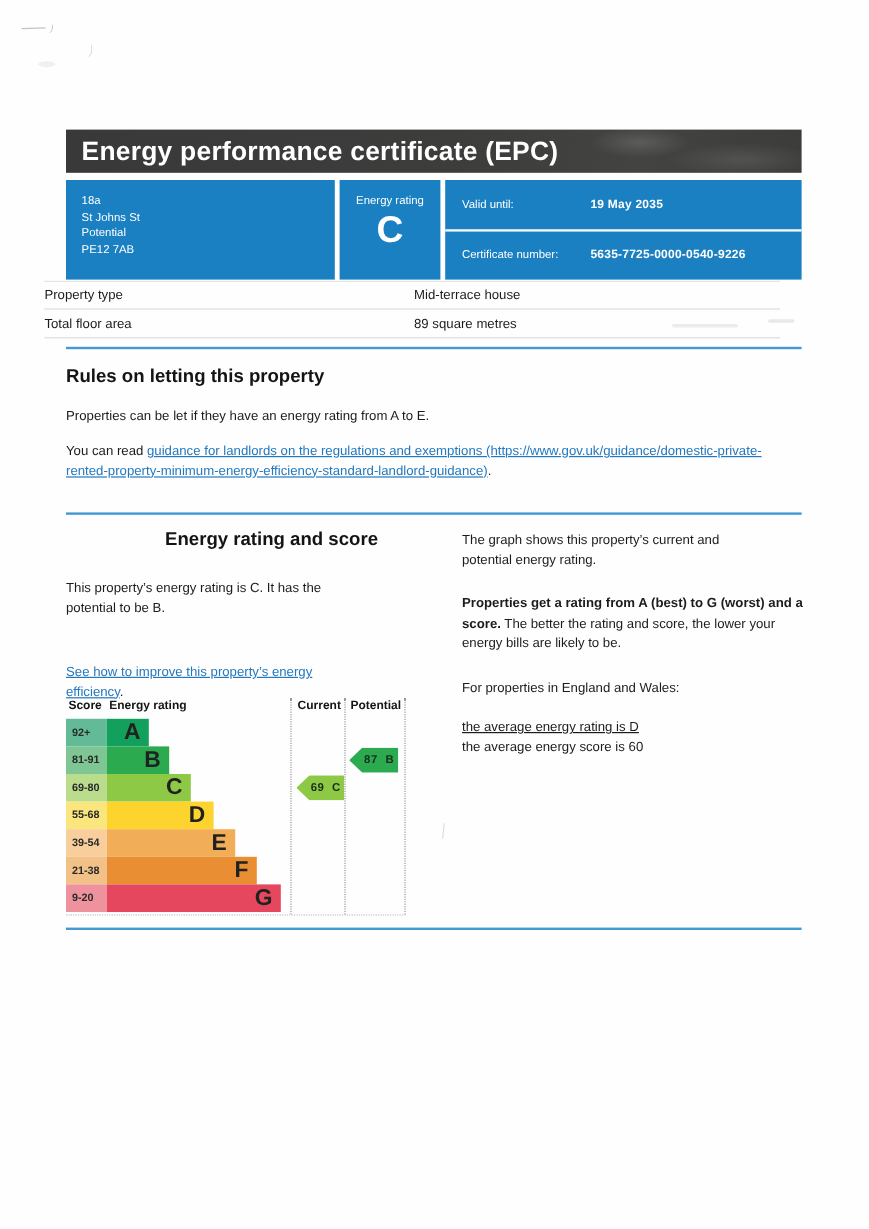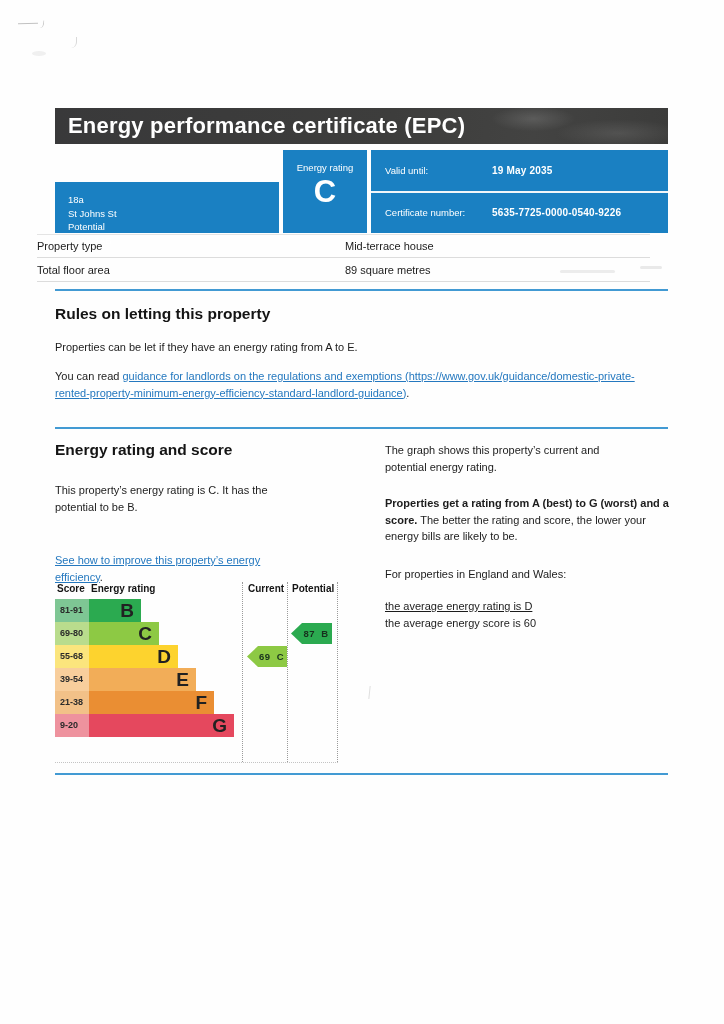--- a/index.html
+++ b/index.html
@@ -20,21 +20,21 @@
       radial-gradient(60px 18px at 78% 30%, rgba(255,255,255,0.13), rgba(255,255,255,0) 70%),
       radial-gradient(90px 20px at 92% 70%, rgba(255,255,255,0.10), rgba(255,255,255,0) 70%),
       linear-gradient(95deg, #39393a 0%, #3d3d3c 55%, #434342 78%, #3c3c3b 100%);
     color:#ffffff; font-size:22px; font-weight:bold;
     line-height:36px; padding-left:13px; letter-spacing:0.2px;
   }
 
   
   .summary-row { position:absolute; left:55px; top:150px; width:613px; height:83px; display:flex; gap:4px; }
   .blue-panel { background:var(--blue-panel); color:#ffffff; }
-  .address-panel { width:224px; padding:11px 0 0 13px; font-size:9.5px; line-height:13.5px;margin-top:32px; }
+  .address-panel { width:224px; padding:11px 0 0 13px; font-size:9.5px; line-height:13.5px; }
   .rating-panel { width:84px; text-align:center; padding-top:12px; }
   .rating-panel .rating-label { font-size:9.5px; }
   .rating-panel .rating-value { font-size:31px; font-weight:bold; line-height:38px; }
   .validity-panel { flex:1; display:flex; flex-direction:column; }
   .validity-row { flex:1; display:flex; align-items:center; padding-left:14px; font-size:9.5px; }
   .validity-row + .validity-row { border-top:2px solid #f2f6f9; }
   .validity-row .v-label { width:107px; }
   .validity-row .v-value { font-weight:bold; font-size:10px; letter-spacing:0.2px; }
 
   
@@ -49,21 +49,21 @@
   .h2 { position:absolute; left:55px; font-size:15.5px; font-weight:bold; color:#141414; }
   .body-text { font-size:11px; line-height:16.5px; color:#1c1c1c; }
   a.link, .link { color:var(--link-blue); text-decoration:underline; cursor:pointer; }
 
   .rules-para1 { position:absolute; left:55px; top:339px; width:610px; }
   .rules-para2 { position:absolute; left:55px; top:368px; width:612px; }
 
   
   .col-left  { position:absolute; left:55px;  top:441px; width:260px; }
   .col-right { position:absolute; left:385px; top:442px; width:292px; }
-  .col-left .h2i { font-size:15.5px; font-weight:bold; color:#141414; }
+  .col-left .h2i { font-size:15.5px; font-weight:bold; color:#141414;text-align:right; }
   .col-left .para { margin-top:23px; width:252px; }
   .col-left .improve { margin-top:37px; width:234px; }
   .col-right .p1 { width:252px; }
   .col-right .p2 { margin-top:20px; width:292px; }
   .col-right .p3 { margin-top:21px; }
   .col-right .avg { margin-top:16px;text-decoration:underline; }
 
   
   .chart { position:absolute; left:55px; top:582px; width:283px; height:181px; font-family:"Liberation Sans", sans-serif; }
   .chart .vline { position:absolute; top:0; height:180px; border-left:1px dotted #9a9a9a; }
@@ -159,20 +159,24 @@
     <span class="chart-head" style="left:2px;">Score</span>
     <span class="chart-head" style="left:36px;">Energy rating</span>
     <span class="chart-head" style="left:193px;">Current</span>
     <span class="chart-head" style="left:237px;">Potential</span>
     <div class="vline" style="left:187px;"></div>
     <div class="vline" style="left:232px;"></div>
     <div class="vline" style="left:282px;"></div>
     <div class="bottomline"></div>
     <div class="bands" id="bands">
         <div class="band-row">
+          <div class="score-cell" style="background: rgb(98, 187, 150);">92+</div>
+          <div class="band-bar" style="background: rgb(18, 160, 92); width: 35px;">A</div>
+        </div>
+        <div class="band-row">
           <div class="score-cell" style="background: rgb(126, 198, 148);">81-91</div>
           <div class="band-bar" style="background: rgb(43, 170, 80); width: 52px;">B</div>
         </div>
         <div class="band-row">
           <div class="score-cell" style="background: rgb(185, 220, 141);">69-80</div>
           <div class="band-bar" style="background: rgb(141, 201, 68); width: 70px;">C</div>
         </div>
         <div class="band-row">
           <div class="score-cell" style="background: rgb(251, 229, 125);">55-68</div>
           <div class="band-bar" style="background: rgb(253, 211, 46); width: 89px;">D</div>

